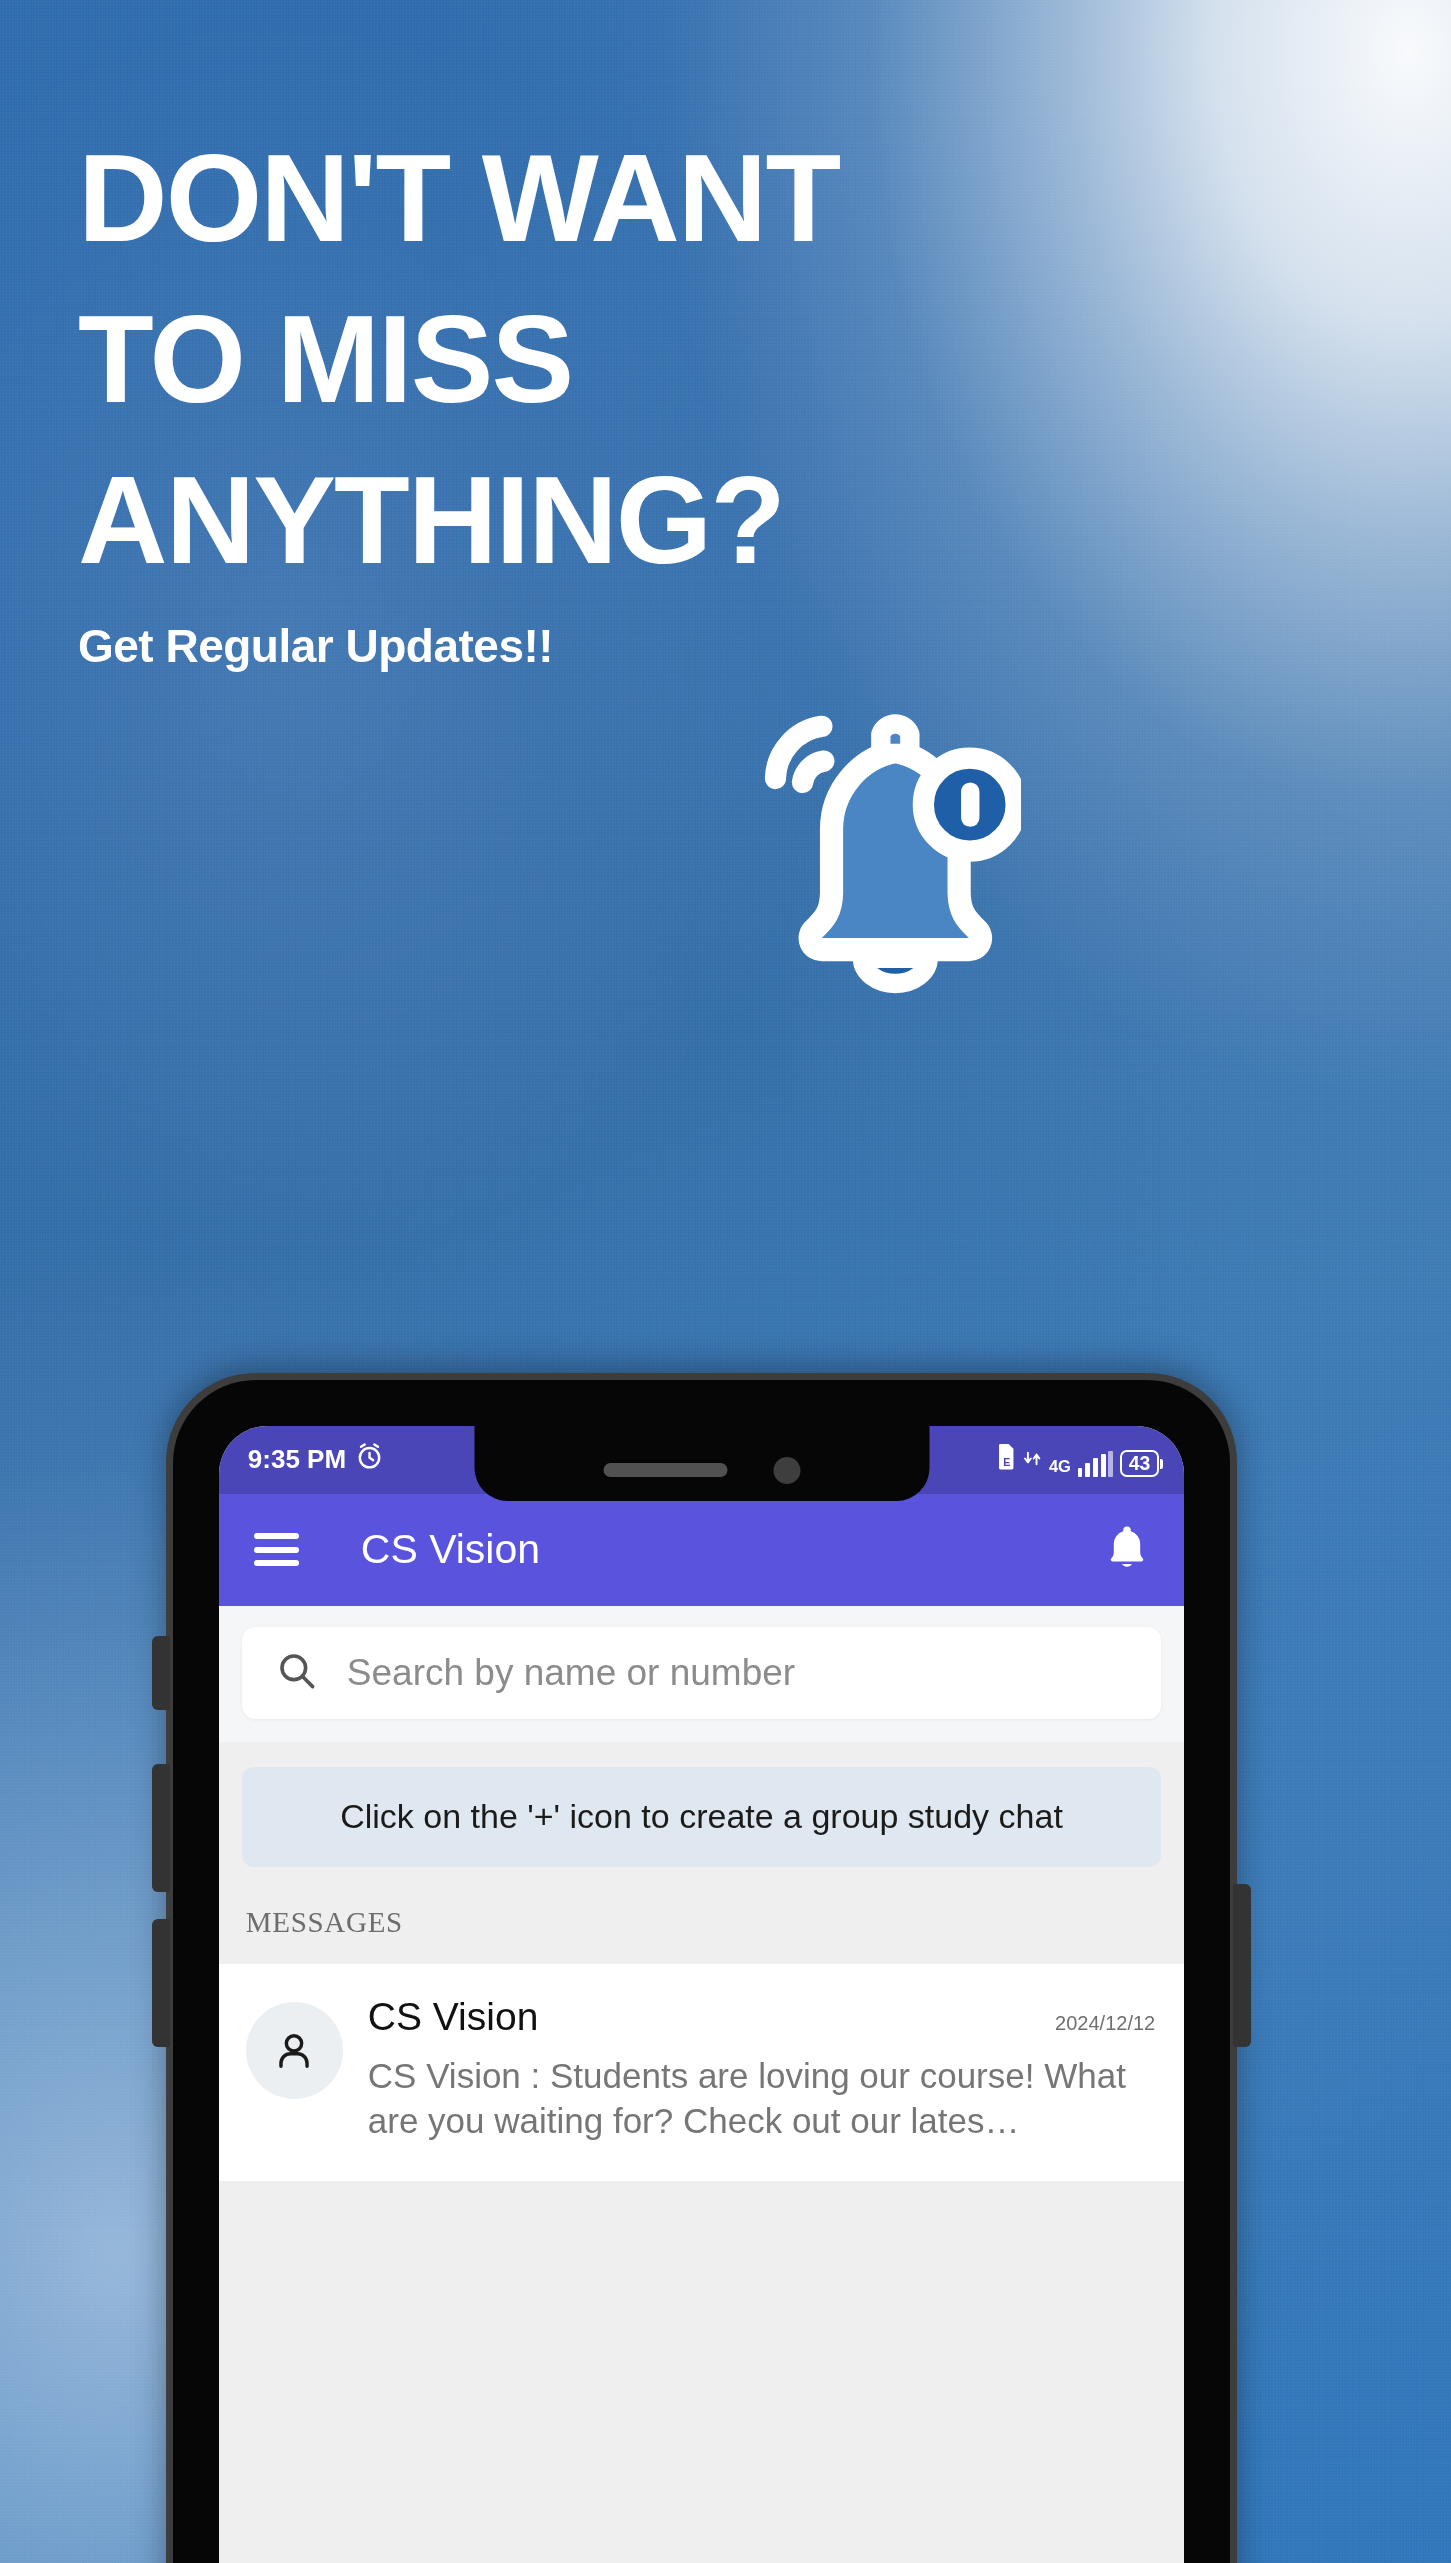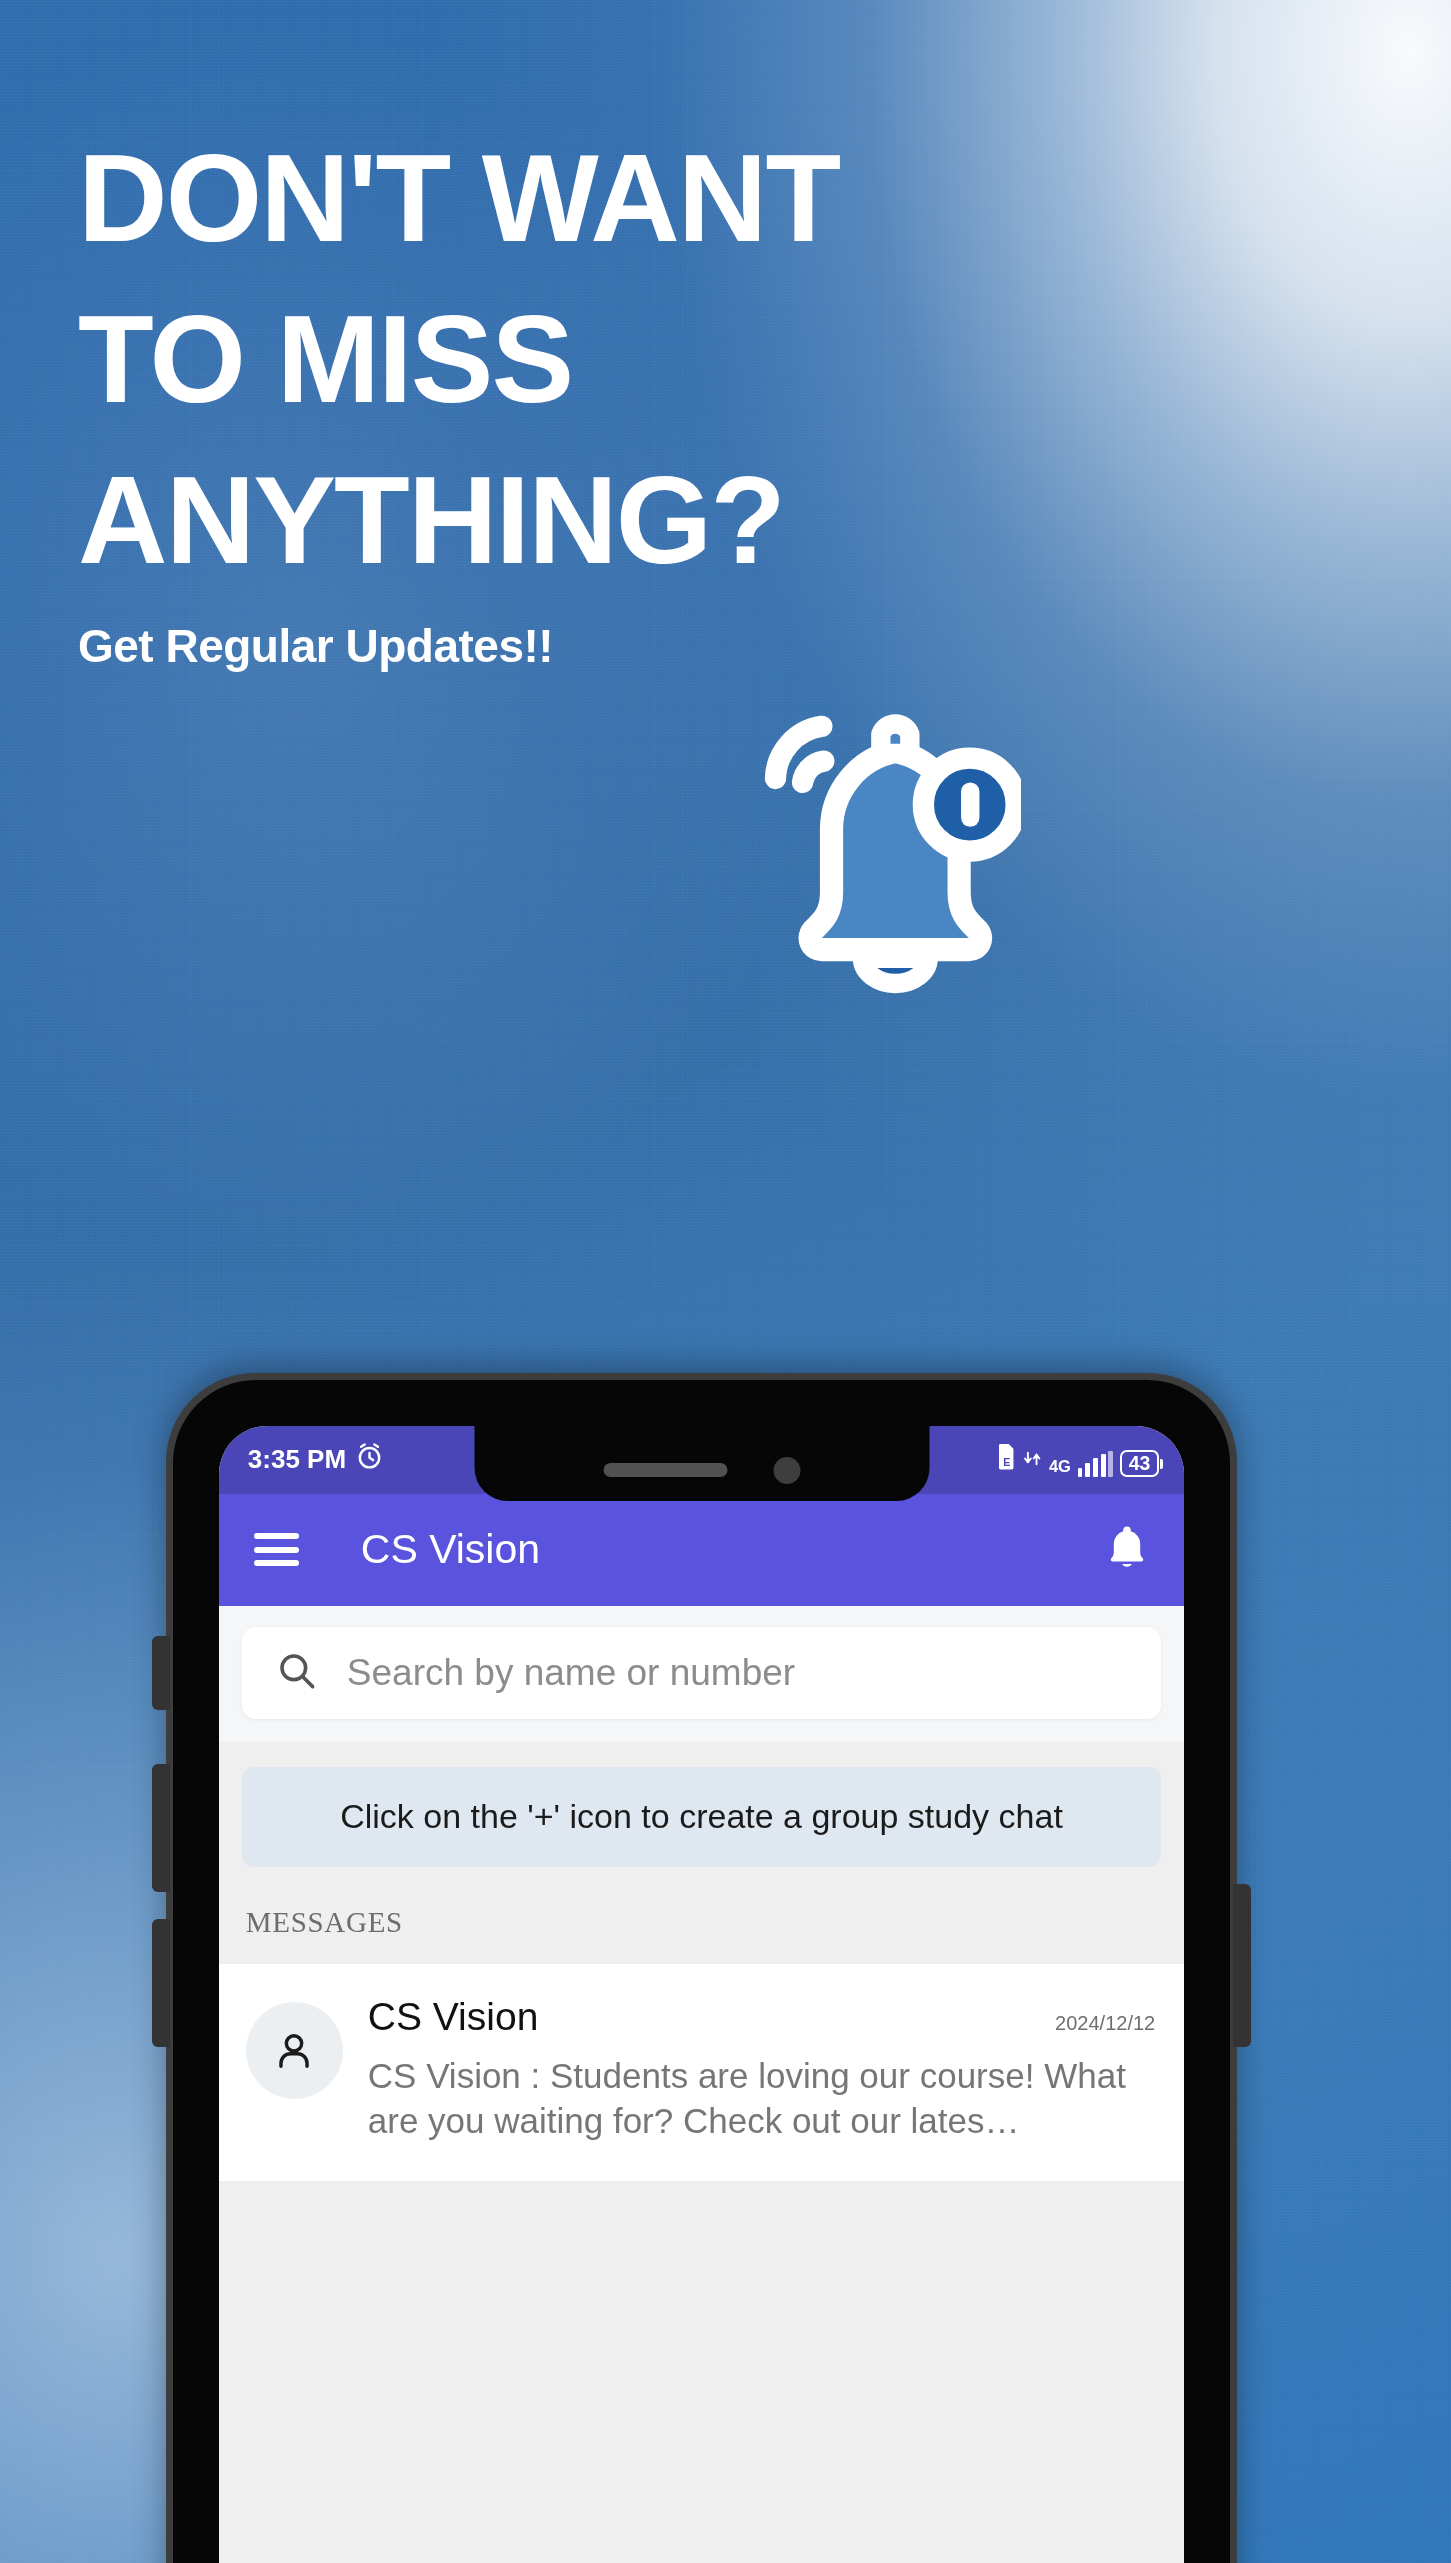--- a/index.html
+++ b/index.html
@@ -223,21 +223,21 @@
   <div id="phone-bezel">
     <div id="phone-screen">
 
       <div id="notch">
         <div id="speaker-grille"></div>
         <div id="front-camera"></div>
       </div>
 
       <div id="status-bar">
         <div id="status-left">
-          <span>3:35 PM</span>
+          <span>9:35 PM</span>
           <span>
             <svg width="29" height="29" viewBox="0 0 24 24">
               <circle cx="12" cy="13" r="8" fill="none" stroke="#fff" stroke-width="2"></circle>
               <path d="M12 9v4l3 2" fill="none" stroke="#fff" stroke-width="2" stroke-linecap="round"></path>
               <path d="M5 4 L8 2 M19 4 L16 2" stroke="#fff" stroke-width="2" stroke-linecap="round"></path>
             </svg>
           </span>
         </div>
         <div id="status-right">
           <span>

